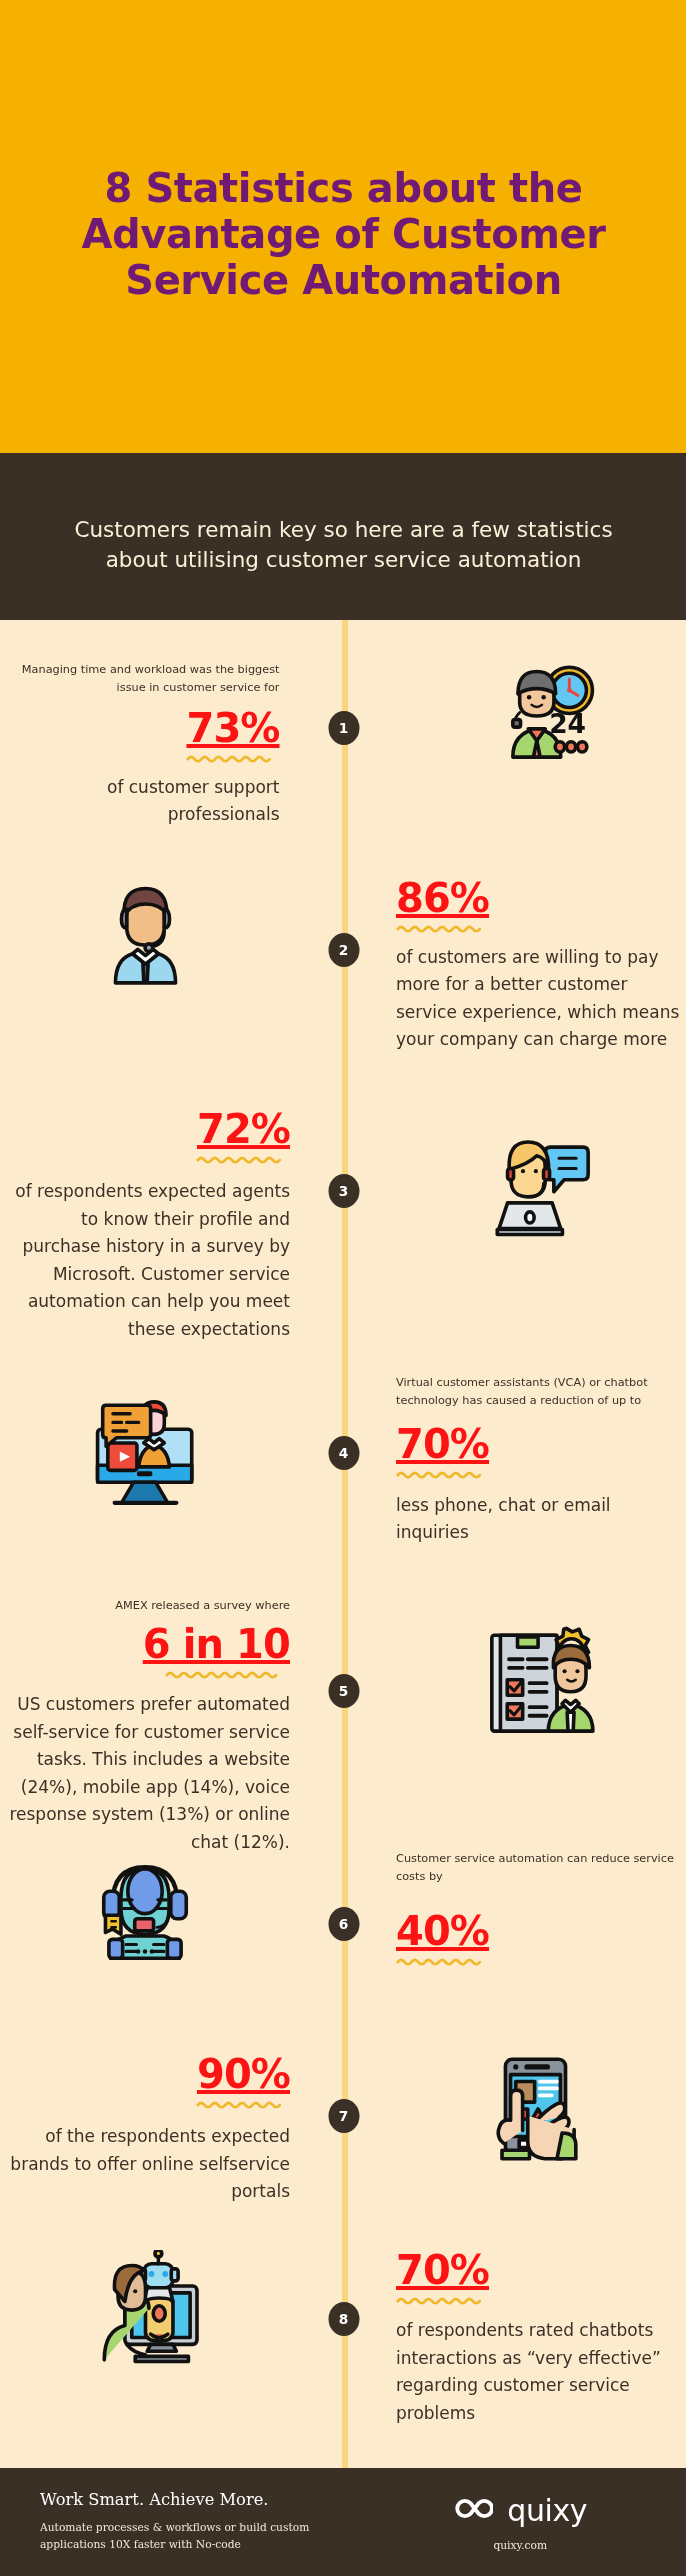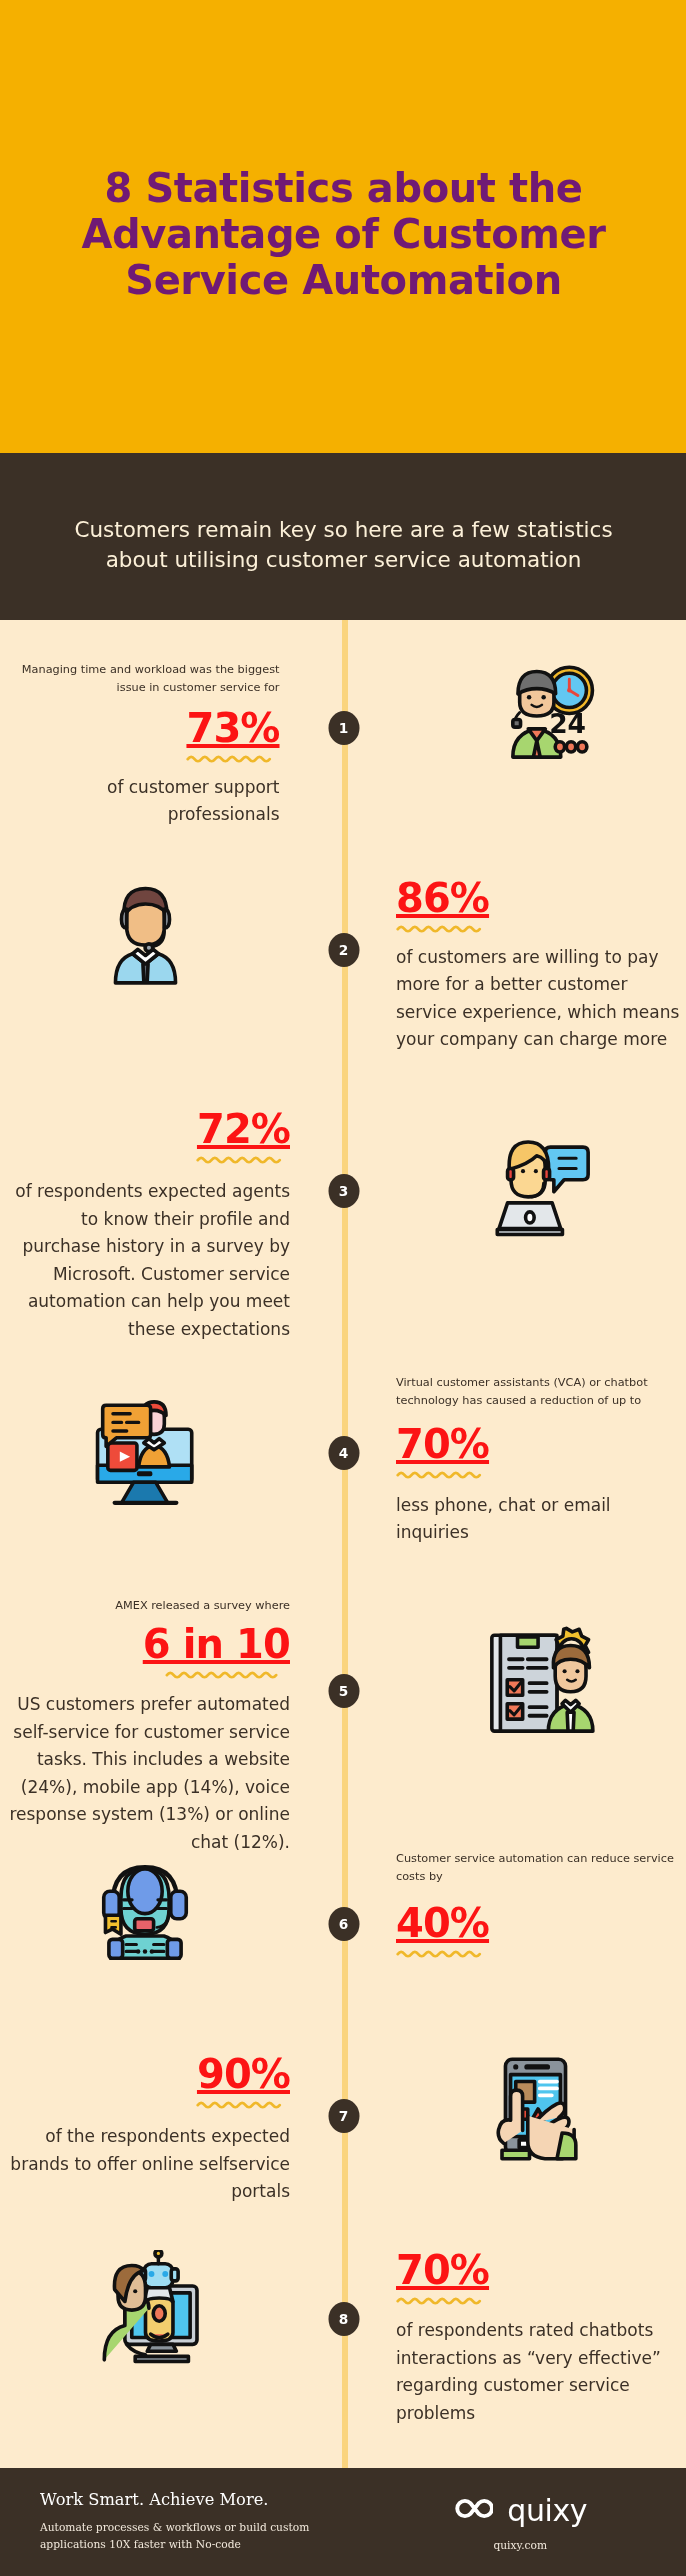--- a/index.html
+++ b/index.html
@@ -350,21 +350,21 @@
               <path d="M36 110 h12 M36 118 h12 M68 110 h12 M68 118 h12" stroke="#111" stroke-width="3.6"></path>
               <circle cx="50" cy="118" r="2.6" fill="#111" stroke="none"></circle>
               <circle cx="58" cy="118" r="2.6" fill="#111" stroke="none"></circle>
               <circle cx="66" cy="118" r="2.6" fill="#111" stroke="none"></circle>
             </g>
           </svg>
         </div>
       </div>
       <div class="col col-right">
         <div class="stat-lead">Customer service automation can reduce service costs by</div>
-        <div class="stat-number" style="margin-top:16px;">40%</div>
+        <div class="stat-number" style="margin-top:24px;">40%</div>
         <div class="squiggle">
           <svg width="94" height="9.4" viewBox="0 0 110 11">
               <path d="M2 6 q4 -5 8 0 t8 0 t8 0 t8 0 t8 0 t8 0 t8 0 t8 0 t8 0 t8 0 t8 0 t8 0" fill="none" stroke="#F0B82A" stroke-width="3.2" stroke-linecap="round"></path>
             </svg>
         </div>
         <div class="stat-caption"></div>
       </div>
       <div class="badge" style="top:57px;">6</div>
     </div>
 

